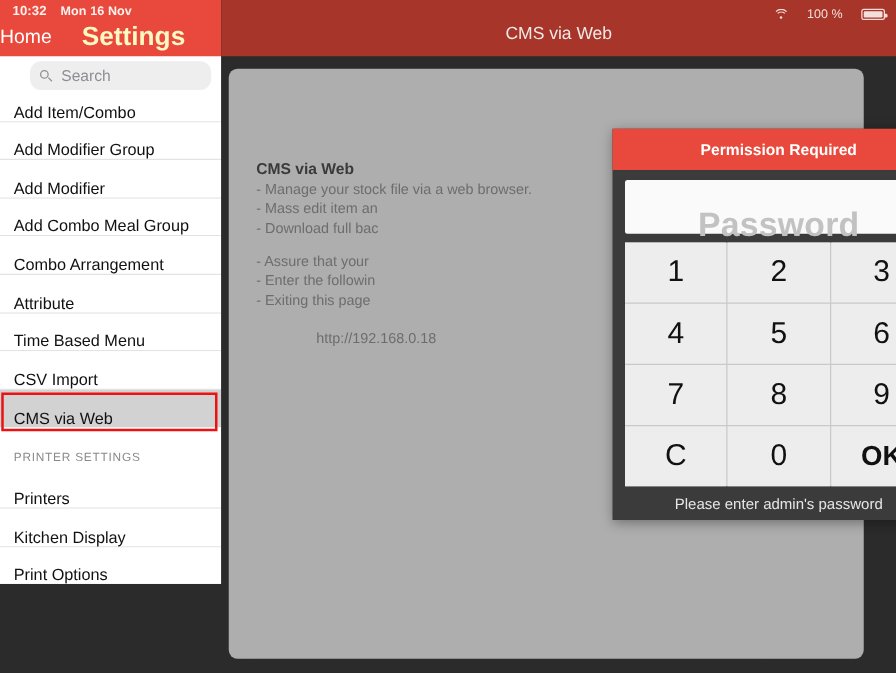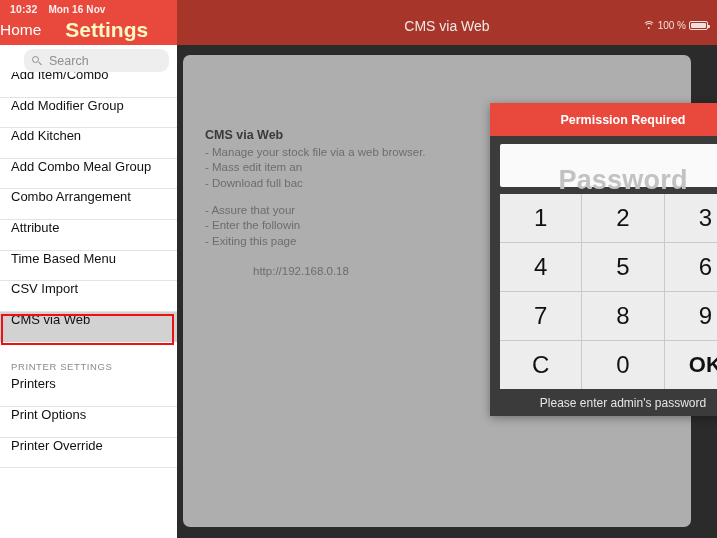--- a/index.html
+++ b/index.html
@@ -17,21 +17,21 @@
     height: 538px;
     overflow: hidden;
     background: #2b2b2b;
   }
 
   
   .sidebar {
     position: absolute;
     left: 0; top: 0;
     width: 177px;
-    height: 538px;
+    height: 467px;
     background: #ffffff;
     overflow: hidden;
   }
   .sidebar-header {
     height: 45px;
     background: #e8493c;
     position: relative;
   }
   .status-left {
     position: absolute;
@@ -105,21 +105,21 @@
     position: absolute;
     left: 0; top: 72px;
     width: 177px;
     height: 466px;
     overflow: hidden;
     background: #fff;
   }
   .list-item {
     height: 30.6px;
     display: flex;
-    align-items: flex-start;
+    align-items: flex-end;
     padding-left: 11px;
     font-size: 13px;
     color: #111;
     border-bottom: 1px solid #e3e3e5;
     box-sizing: border-box;
     background: #ffffff;
   }
   .list-item.first { margin-top: -5px; }
   .list-item.selected {
     background: #d2d2d2;
@@ -163,26 +163,26 @@
   .topbar-title {
     position: absolute;
     left: 0; right: 0;
     top: 18px;
     text-align: center;
     color: #efe9e7;
     font-size: 14px;
   }
   .status-right {
     position: absolute;
-    right: 9px; top: 20px;
+    right: 9px; top: 6px;
     display: flex;
     align-items: center;
     color: #f2dedb;
     font-size: 10px;
-    gap: 3px;
+    gap: 15px;
   }
   .wifi-icon {
     width: 12px; height: 10px;
     position: relative;
     display: inline-block;
   }
   .wifi-icon i {
     position: absolute;
     border: 1.3px solid #f2dedb;
     border-bottom-color: transparent;
@@ -367,21 +367,21 @@
     </div>
 
     <div class="list-scroll">
       <div class="list-item first">
         <span>Add Item/Combo</span>
       </div>
       <div class="list-item">
         <span>Add Modifier Group</span>
       </div>
       <div class="list-item">
-        <span>Add Kitchen</span>
+        <span>Add Modifier</span>
       </div>
       <div class="list-item">
         <span>Add Combo Meal Group</span>
       </div>
       <div class="list-item">
         <span>Combo Arrangement</span>
       </div>
       <div class="list-item">
         <span>Attribute</span>
       </div>
@@ -392,20 +392,23 @@
         <span>CSV Import</span>
       </div>
       <div class="list-item selected">
         <span>CMS via Web</span>
       </div>
 
       <div class="section-header">PRINTER SETTINGS</div>
 
       <div class="list-item">
         <span>Printers</span>
+      </div>
+      <div class="list-item">
+        <span>Kitchen Display</span>
       </div>
       <div class="list-item">
         <span>Print Options</span>
       </div>
       <div class="list-item">
         <span>Printer Override</span>
       </div>
     </div>
 
     <div class="selected-outline" style="top:314px;"></div>

